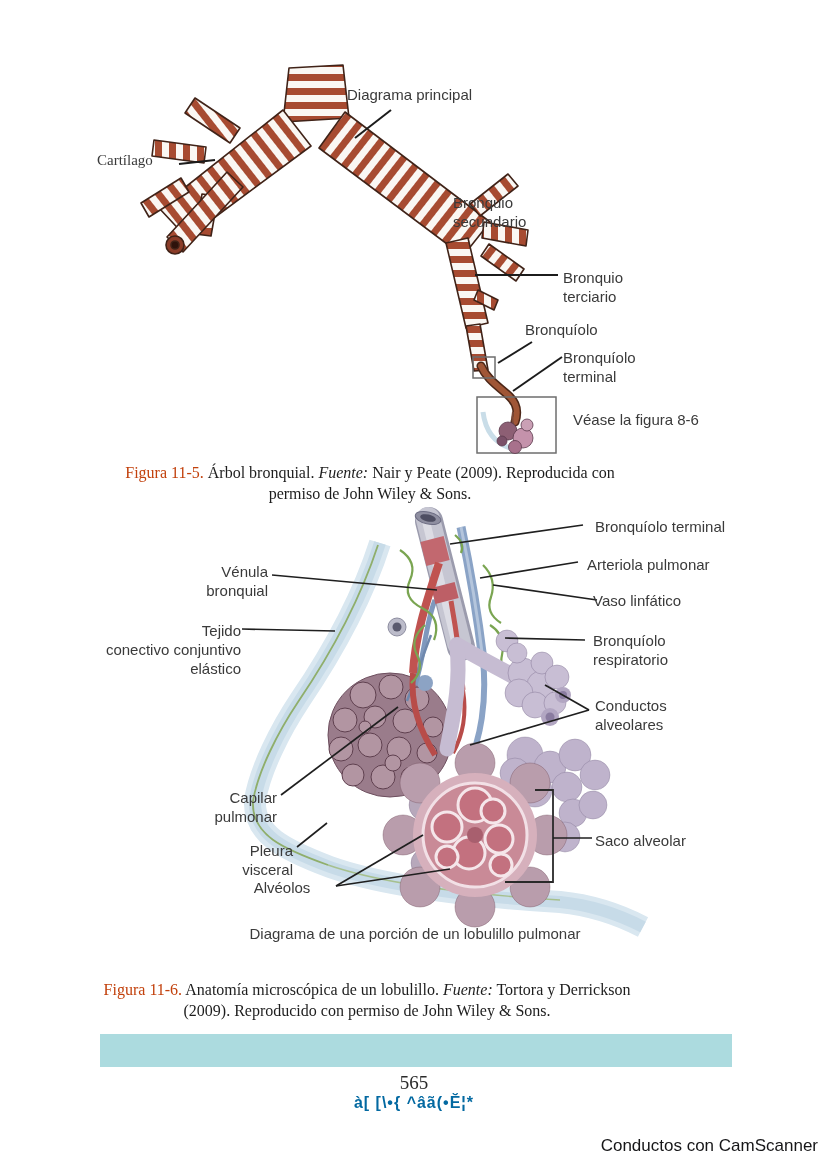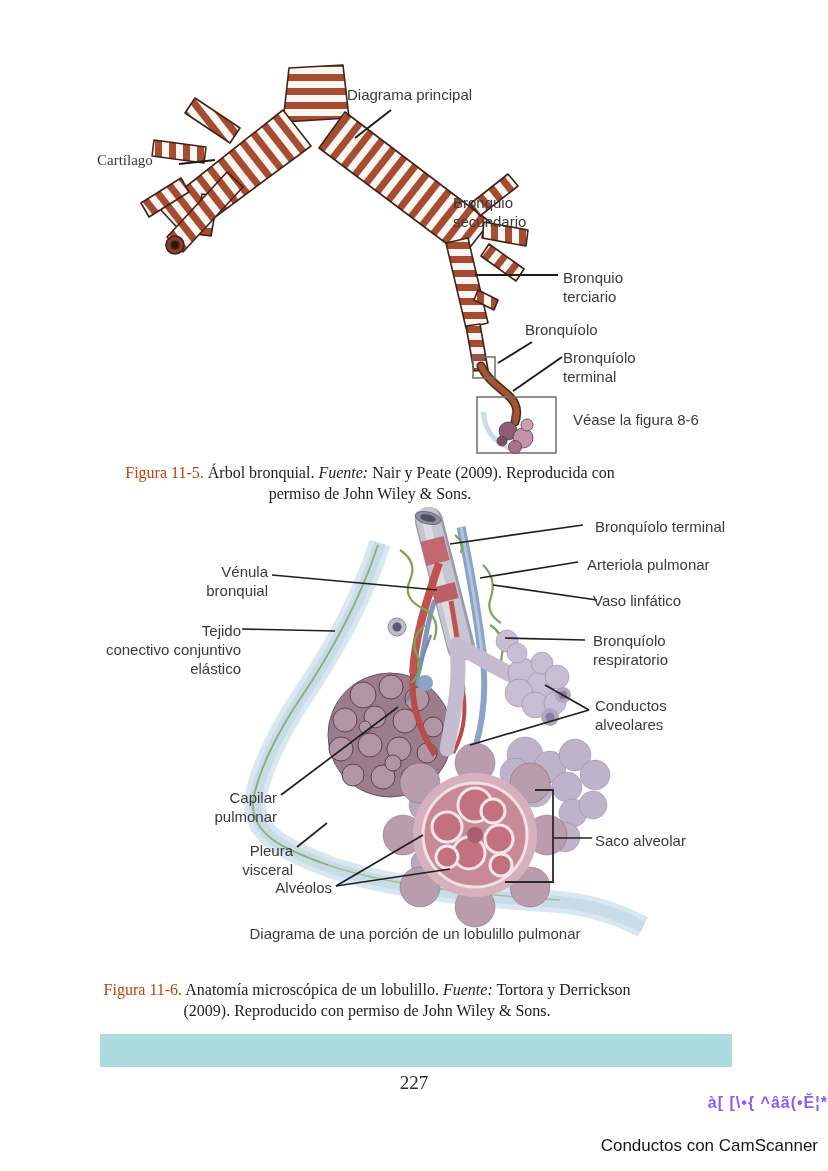--- a/index.html
+++ b/index.html
@@ -10,22 +10,22 @@
        white-space:pre-line;}
   .lbl.r{text-align:right;}
   .cap{position:absolute;font:16px/21px "Liberation Serif",serif;color:#1d1d1d;text-align:center;}
   .cap .fignum{color:#c2410c;font-weight:normal;}
   .cap .it{font-style:italic;}
   .subtitle{position:absolute;font:15px/19px "Liberation Sans",sans-serif;color:#3c3c3c;
             text-align:center;width:100%;}
   .tealbar{position:absolute;left:100px;top:1034px;width:632px;height:33px;background:#acdbdf;}
   .pagenum{position:absolute;left:0;top:1072px;width:100%;text-align:center;
            font:19px "Liberation Serif",serif;color:#2a2a2a;}
-  .artifact{position:absolute;left:0;top:1094px;width:100%;text-align:right;
-            font:bold 16px "Liberation Sans",sans-serif;color:#8b5cf6;letter-spacing:1px;}
+  .artifact{position:absolute;left:0;top:1094px;width:100%;text-align:center;
+            font:bold 16px "Liberation Sans",sans-serif;color:#0369a1;letter-spacing:1px;}
   .camscan{position:absolute;right:10px;top:1136px;font:17px "Liberation Sans",sans-serif;
            color:#161618;}
   svg{position:absolute;left:0;top:0;}
 </style>
 </head>
 <body>
 
 <div class="page">
 
   <div class="fig" style="left:85px;top:60px;width:660px;height:400px;">
@@ -259,25 +259,25 @@
     <div class="lbl" style="left:500px;top:326px;">Saco alveolar</div>
     <div class="lbl r" style="left:93px;top:57px;width:80px;">Vénula
 bronquial</div>
     <div class="lbl r" style="left:4px;top:116px;width:142px;">Tejido
 conectivo conjuntivo
 elástico</div>
     <div class="lbl r" style="left:102px;top:283px;width:80px;">Capilar
 pulmonar</div>
     <div class="lbl r" style="left:118px;top:336px;width:80px;">Pleura
 visceral</div>
-    <div class="lbl r" style="left:137px;top:373px;width:100px;">Alvéolos</div>
+    <div class="lbl r" style="left:137px;top:373px;width:100px;text-align:center;">Alvéolos</div>
     <div class="subtitle" style="left:0;top:419px;">Diagrama de una porción de un lobulillo pulmonar</div>
   </div>
 
   <p class="cap" style="left:87px;top:951px;width:560px;margin-top:28px;"><span class="fignum">Figura 11-6.</span><span> Anatomía microscópica de un lobulillo. </span><span class="it">Fuente:</span><span> Tortora y Derrickson (2009). Reproducido con permiso de John Wiley &amp; Sons.</span></p>
 
   <div class="tealbar"></div>
 
-  <div class="pagenum">227</div>
+  <div class="pagenum">565</div>
   <div class="artifact">à[ [\•{ ^âã(•Ĕ¦*</div>
   <div class="camscan">Conductos con CamScanner</div>
 
 </div>
 
 </body></html>

